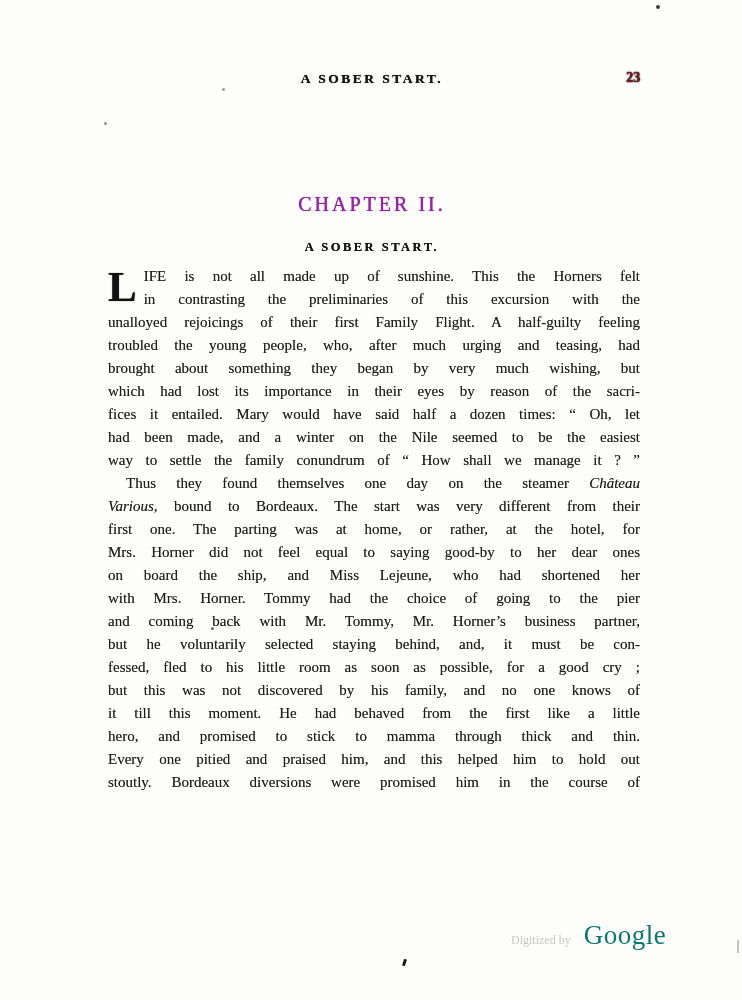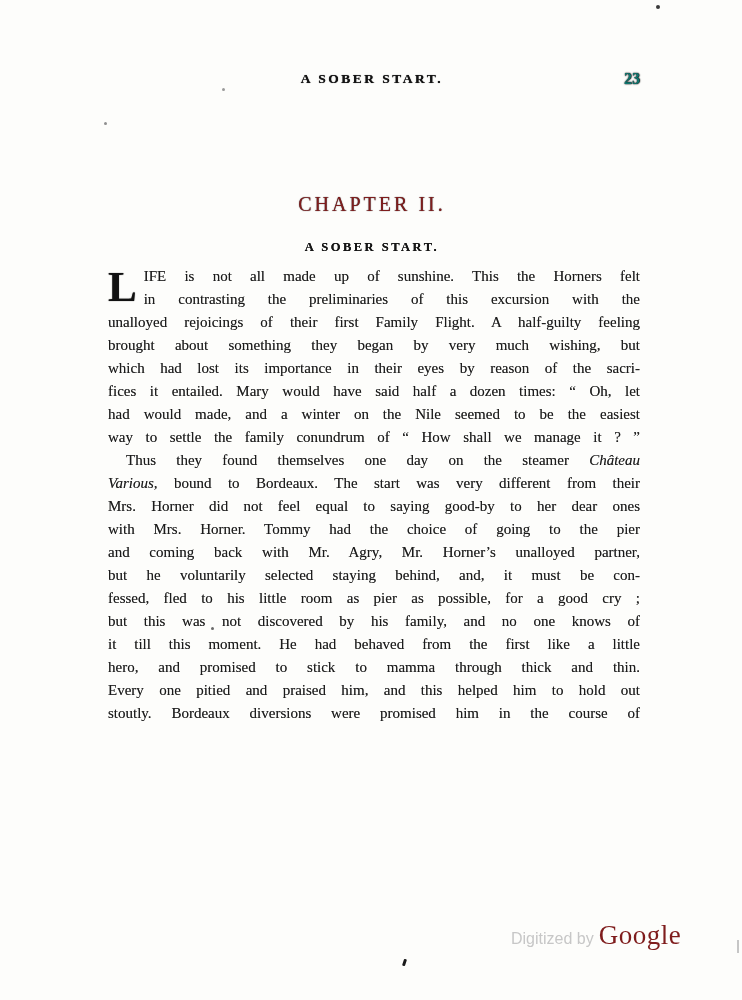--- a/index.html
+++ b/index.html
@@ -16,30 +16,30 @@
   .running-header {
     position:absolute; top:71px; left:104px; width:536px; height:20px;
   }
   .running-title {
     display:block; text-align:center;
     font-size:13.5px; font-weight:bold; letter-spacing:2.5px;
     color:#141414; text-shadow:0 0 0.7px #111;
   }
   .page-number {
     position:absolute; right:0; top:-1px;
-    font-size:16px; font-weight:bold; color:#0f766e;
+    font-size:14px; font-weight:bold; color:#7f1d1d;
     text-shadow:0 0 1.6px #000, 0.6px 0.4px 1.2px #000;
     filter:blur(0.4px);
   }
 
   
   .chapter-heading {
     position:absolute; top:193px; left:104px; width:536px;
     text-align:center; font-size:20px; letter-spacing:3px;
-    color:#7f1d1d; text-shadow:0 0 1px rgba(0,0,0,.85);
+    color:#a21caf; text-shadow:0 0 1px rgba(0,0,0,.85);
   }
   .chapter-subheading {
     position:absolute; top:240px; left:104px; width:536px;
     text-align:center; font-size:12.5px; font-weight:bold; letter-spacing:2.5px;
     color:#161616; text-shadow:0 0 0.6px #111;
   }
 
   
   .body-text {
     position:absolute; top:265px; left:108px; width:532px;
@@ -66,27 +66,28 @@
   }
   .line i { font-style:italic; }
 
   
   .watermark {
     position:absolute; left:511px; top:920px;
     display:flex; align-items:baseline; white-space:nowrap;
     user-select:none;
   }
   .wm-prefix {
-    font-family:Liberation Sans, sans-serif;
-    font-size:16px; color:#c7c7c7; margin-right:5px;
+    font-family:Liberation Serif, serif;
+    font-size:12px; color:#c7c7c7; margin-right:5px;
   }
   .wm-brand {
     font-family:"Liberation Serif", serif;
-    font-size:27px; color:#7f1d1d; letter-spacing:0.5px;
+    font-size:27px; color:#0f766e; letter-spacing:0.5px;
     filter:blur(0.3px);
+    margin-left:8px;
   }
 
   
   .speck { position:absolute; border-radius:50%; background:#555; }
   .speck.s1 { left:656px; top:5px;  width:4px; height:4px; background:#3a3a3a; }
   .speck.s2 { left:222px; top:88px; width:3px; height:3px; background:#9a9a9a; }
   .speck.s3 { left:104px; top:122px; width:3px; height:3px; background:#8f8f8f; }
   .speck.s4 { left:211px; top:627px; width:3px; height:3px; background:#6a6a6a; }
   .tick {
     position:absolute; left:403px; top:959px;
@@ -108,34 +109,37 @@
 
 <div class="chapter-heading">CHAPTER II.</div>
 <div class="chapter-subheading">A SOBER START.</div>
 
 <div class="body-text">
     <div class="paragraph">
       <span class="dropcap">L</span>
       <div class="line">IFE is not all made up of sunshine.  This the Horners felt</div>
       <div class="line">in contrasting the preliminaries of this excursion with the</div>
       <div class="line">unalloyed rejoicings of their first Family Flight.  A half-guilty feeling</div>
+      <div class="line">troubled the young people, who, after much urging and teasing, had</div>
       <div class="line">brought about something they began by very much wishing, but</div>
       <div class="line">which had lost its importance in their eyes by reason of the sacri-</div>
       <div class="line">fices it entailed.  Mary would have said half a dozen times: “ Oh, let</div>
-      <div class="line">had would made, and a winter on the Nile seemed to be the easiest</div>
+      <div class="line">had been made, and a winter on the Nile seemed to be the easiest</div>
       <div class="line">way to settle the family conundrum of “ How shall we manage it ? ”</div>
     </div>
     <div class="paragraph">
       <div class="line indent"><span>Thus they found themselves one day on the steamer </span><i>Château</i></div>
       <div class="line"><i>Various,</i><span> bound to Bordeaux.  The start was very different from their</span></div>
+      <div class="line">first one.  The parting was at home, or rather, at the hotel, for</div>
       <div class="line">Mrs. Horner did not feel equal to saying good-by to her dear ones</div>
+      <div class="line">on board the ship, and Miss Lejeune, who had shortened her</div>
       <div class="line">with Mrs. Horner.  Tommy had the choice of going to the pier</div>
-      <div class="line">and coming back with Mr. Agry, Mr. Horner’s unalloyed partner,</div>
+      <div class="line">and coming back with Mr. Tommy, Mr. Horner’s business partner,</div>
       <div class="line">but he voluntarily selected staying behind, and, it must be con-</div>
-      <div class="line">fessed, fled to his little room as pier as possible, for a good cry ;</div>
+      <div class="line">fessed, fled to his little room as soon as possible, for a good cry ;</div>
       <div class="line">but this was not discovered by his family, and no one knows of</div>
       <div class="line">it till this moment.  He had behaved from the first like a little</div>
       <div class="line">hero, and promised to stick to mamma through thick and thin.</div>
       <div class="line">Every one pitied and praised him, and this helped him to hold out</div>
       <div class="line">stoutly.  Bordeaux diversions were promised him in the course of</div>
     </div>
   </div>
 
 <div class="speck s1"></div>
 <div class="speck s2"></div>

